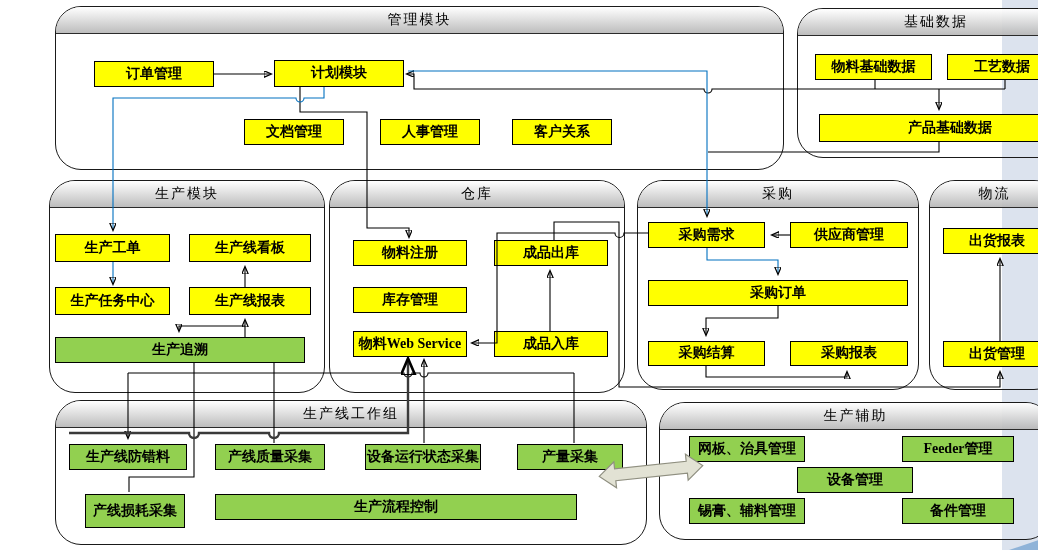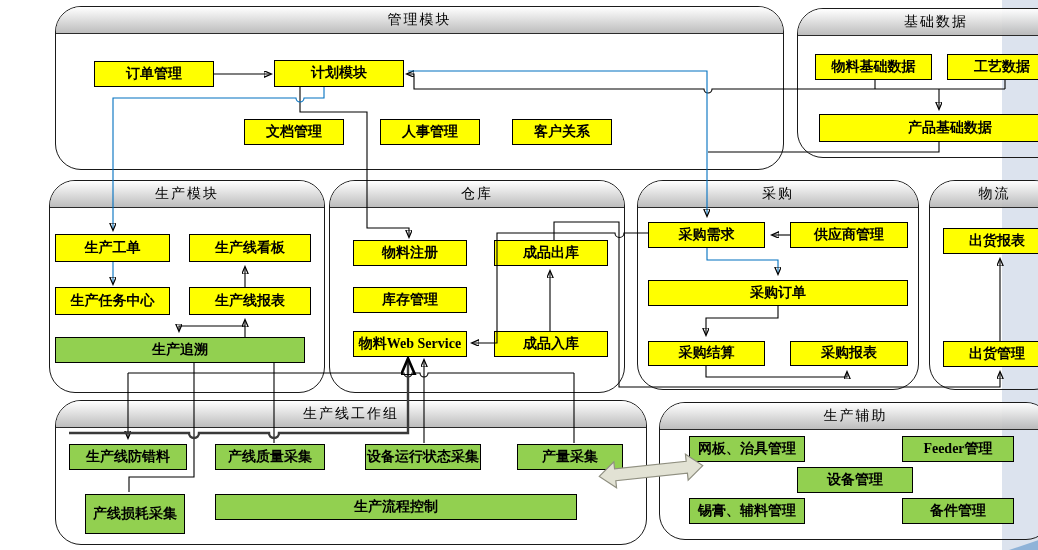--- a/index.html
+++ b/index.html
@@ -103,21 +103,21 @@
       <div class="node yellow" style="left: 743px; top: 222px; width: 118px; height: 26px;">供应商管理</div>
       <div class="node yellow" style="left: 601px; top: 280px; width: 260px; height: 26px;">采购订单</div>
       <div class="node yellow" style="left: 601px; top: 341px; width: 117px; height: 25px;">采购结算</div>
       <div class="node yellow" style="left: 743px; top: 341px; width: 118px; height: 25px;">采购报表</div>
       <div class="node yellow" style="left: 896px; top: 228px; width: 108px; height: 26px;">出货报表</div>
       <div class="node yellow" style="left: 896px; top: 341px; width: 108px; height: 26px;">出货管理</div>
       <div class="node green" style="left: 22px; top: 444px; width: 118px; height: 26px;">生产线防错料</div>
       <div class="node green" style="left: 168px; top: 444px; width: 110px; height: 26px;">产线质量采集</div>
       <div class="node green" style="left: 318px; top: 444px; width: 116px; height: 26px;">设备运行状态采集</div>
       <div class="node green" style="left: 470px; top: 444px; width: 106px; height: 26px;">产量采集</div>
-      <div class="node green" style="left: 38px; top: 494px; width: 100px; height: 40px;">产线损耗采集</div>
+      <div class="node green" style="left: 38px; top: 494px; width: 100px; height: 34px;">产线损耗采集</div>
       <div class="node green" style="left: 168px; top: 494px; width: 362px; height: 26px;">生产流程控制</div>
       <div class="node green" style="left: 642px; top: 436px; width: 116px; height: 26px;">网板、治具管理</div>
       <div class="node green" style="left: 855px; top: 436px; width: 112px; height: 26px;">Feeder管理</div>
       <div class="node green" style="left: 750px; top: 467px; width: 116px; height: 26px;">设备管理</div>
       <div class="node green" style="left: 642px; top: 498px; width: 116px; height: 26px;">锡膏、辅料管理</div>
       <div class="node green" style="left: 855px; top: 498px; width: 112px; height: 26px;">备件管理</div>
     </div>
 
   <svg class="wires" width="1038" height="550">
     <defs>

